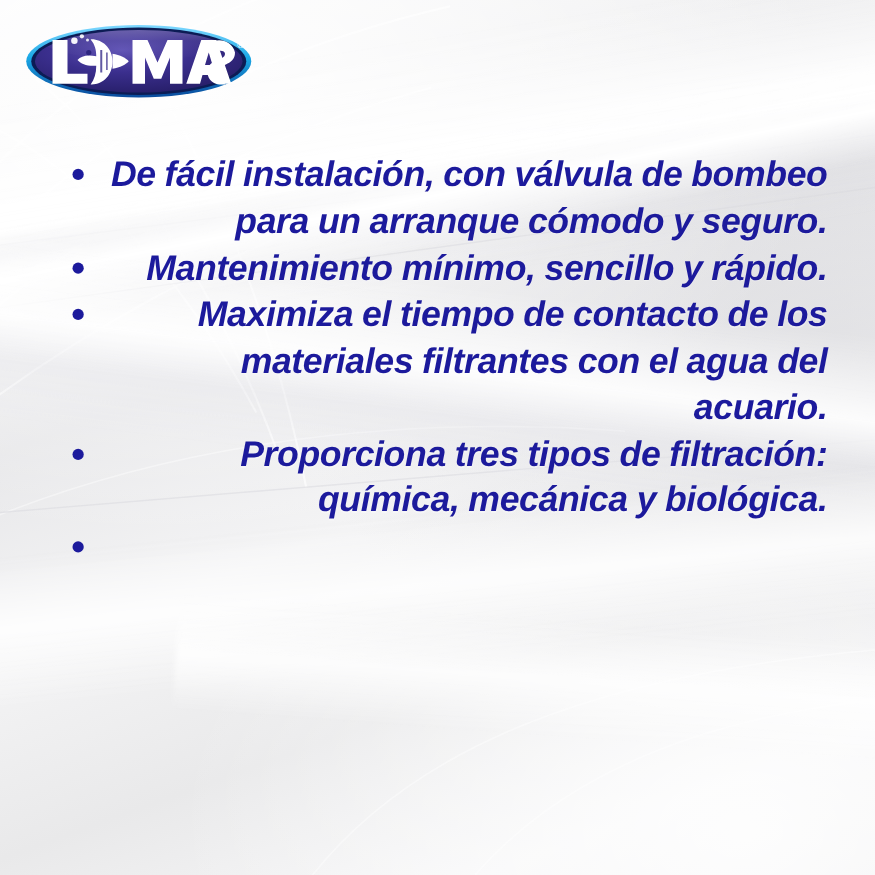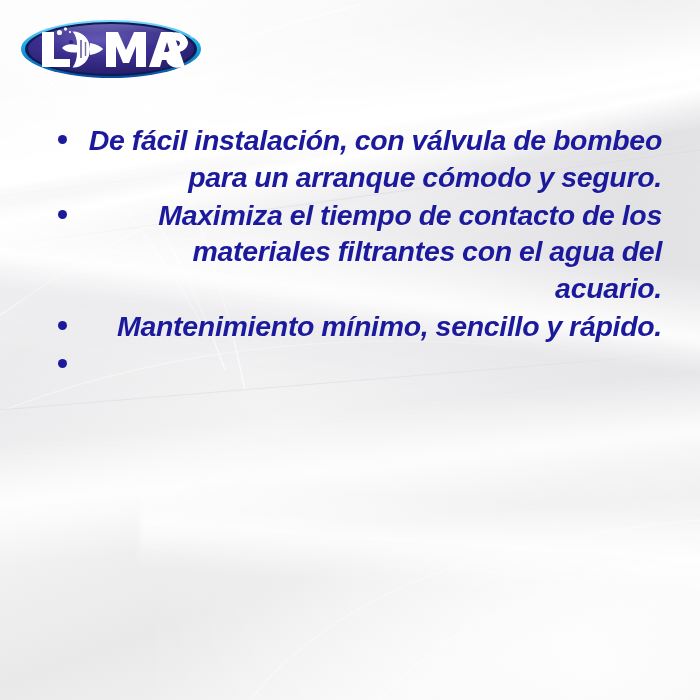--- a/index.html
+++ b/index.html
@@ -244,24 +244,28 @@
     <text x="172" y="20" font-family="Liberation Sans, sans-serif" font-size="7" fill="#ffffff">®</text>
   </svg>
 
   <ul id="bullet-list">
     <li class="bullet-item">
       <span class="bullet-dot"></span>
       <span>De fácil instalación, con válvula de bombeo para un arranque cómodo y seguro.</span>
     </li>
     <li class="bullet-item">
       <span class="bullet-dot"></span>
+      <span> Mantenimiento mínimo, sencillo y rápido.</span>
+    </li>
+    <li class="bullet-item">
+      <span class="bullet-dot"></span>
       <span> Maximiza el tiempo de contacto de los materiales filtrantes con el agua del acuario.</span>
     </li>
     <li class="bullet-item">
       <span class="bullet-dot"></span>
-      <span> Mantenimiento mínimo, sencillo y rápido.</span>
+      <span> Proporciona tres tipos de filtración: química, mecánica y biológica.</span>
     </li>
     <li class="bullet-item">
       <span class="bullet-dot"></span>
     </li>
   </ul>
 
 </div>
 
 </body></html>

